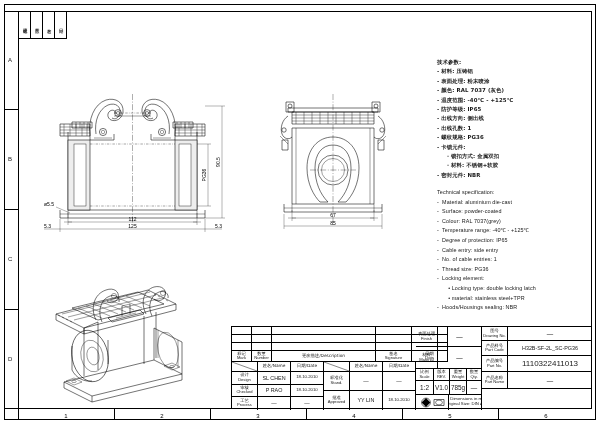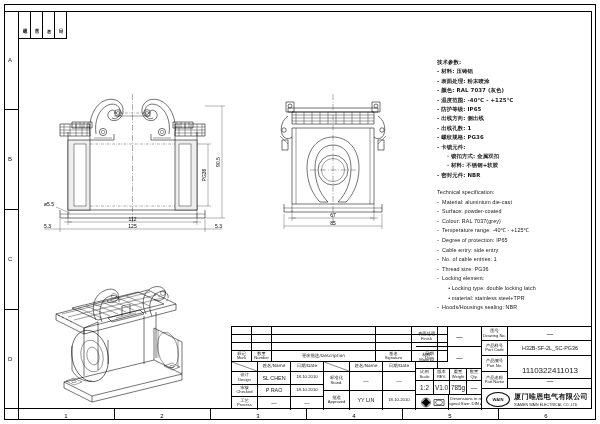--- a/index.html
+++ b/index.html
@@ -524,37 +524,27 @@
       <span class="lbl-en">Part Code</span>
     </div>
     <div class="cell nb" style="left:276px;top:14px;width:84px;height:15px">
       <span class="val-s">H32B-SF-2L_SC-PG36</span>
     </div>
 
     <div class="cell" style="left:250px;top:29px;width:26px;height:16px">
       <span class="lbl-cn">产品编号</span>
       <span class="lbl-en">Part No.</span>
     </div>
-    <div class="cell nb" style="left:276px;top:36px;width:84px;height:16px">
+    <div class="cell nb" style="left:276px;top:29px;width:84px;height:16px">
       <span class="val" style="font-size:8px">1110322411013</span>
     </div>
 
     <div class="cell" style="left:250px;top:45px;width:26px;height:17px">
       <span class="lbl-cn">产品名称</span>
       <span class="lbl-en">Part Name</span>
     </div>
     <div class="cell nb" style="left:276px;top:45px;width:84px;height:17px">
       <span class="val">—</span>
     </div>
 
-    <div class="cell nb nbb" style="left:250px;top:62px;width:110px;height:20.8px;
-                 flex-direction:row;justify-content:center;gap:4px">
-      <div class="logo">
-        <span>WAIN</span>
-      </div>
-      <div style="display:flex;flex-direction:column;align-items:flex-start">
-        <span class="co-cn">厦门唯恩电气有限公司</span>
-        <span class="co-en">XIAMEN WAIN ELECTRICAL CO.,LTD</span>
-      </div>
-    </div>
 
   </div>
 </div>
 
 </body></html>

